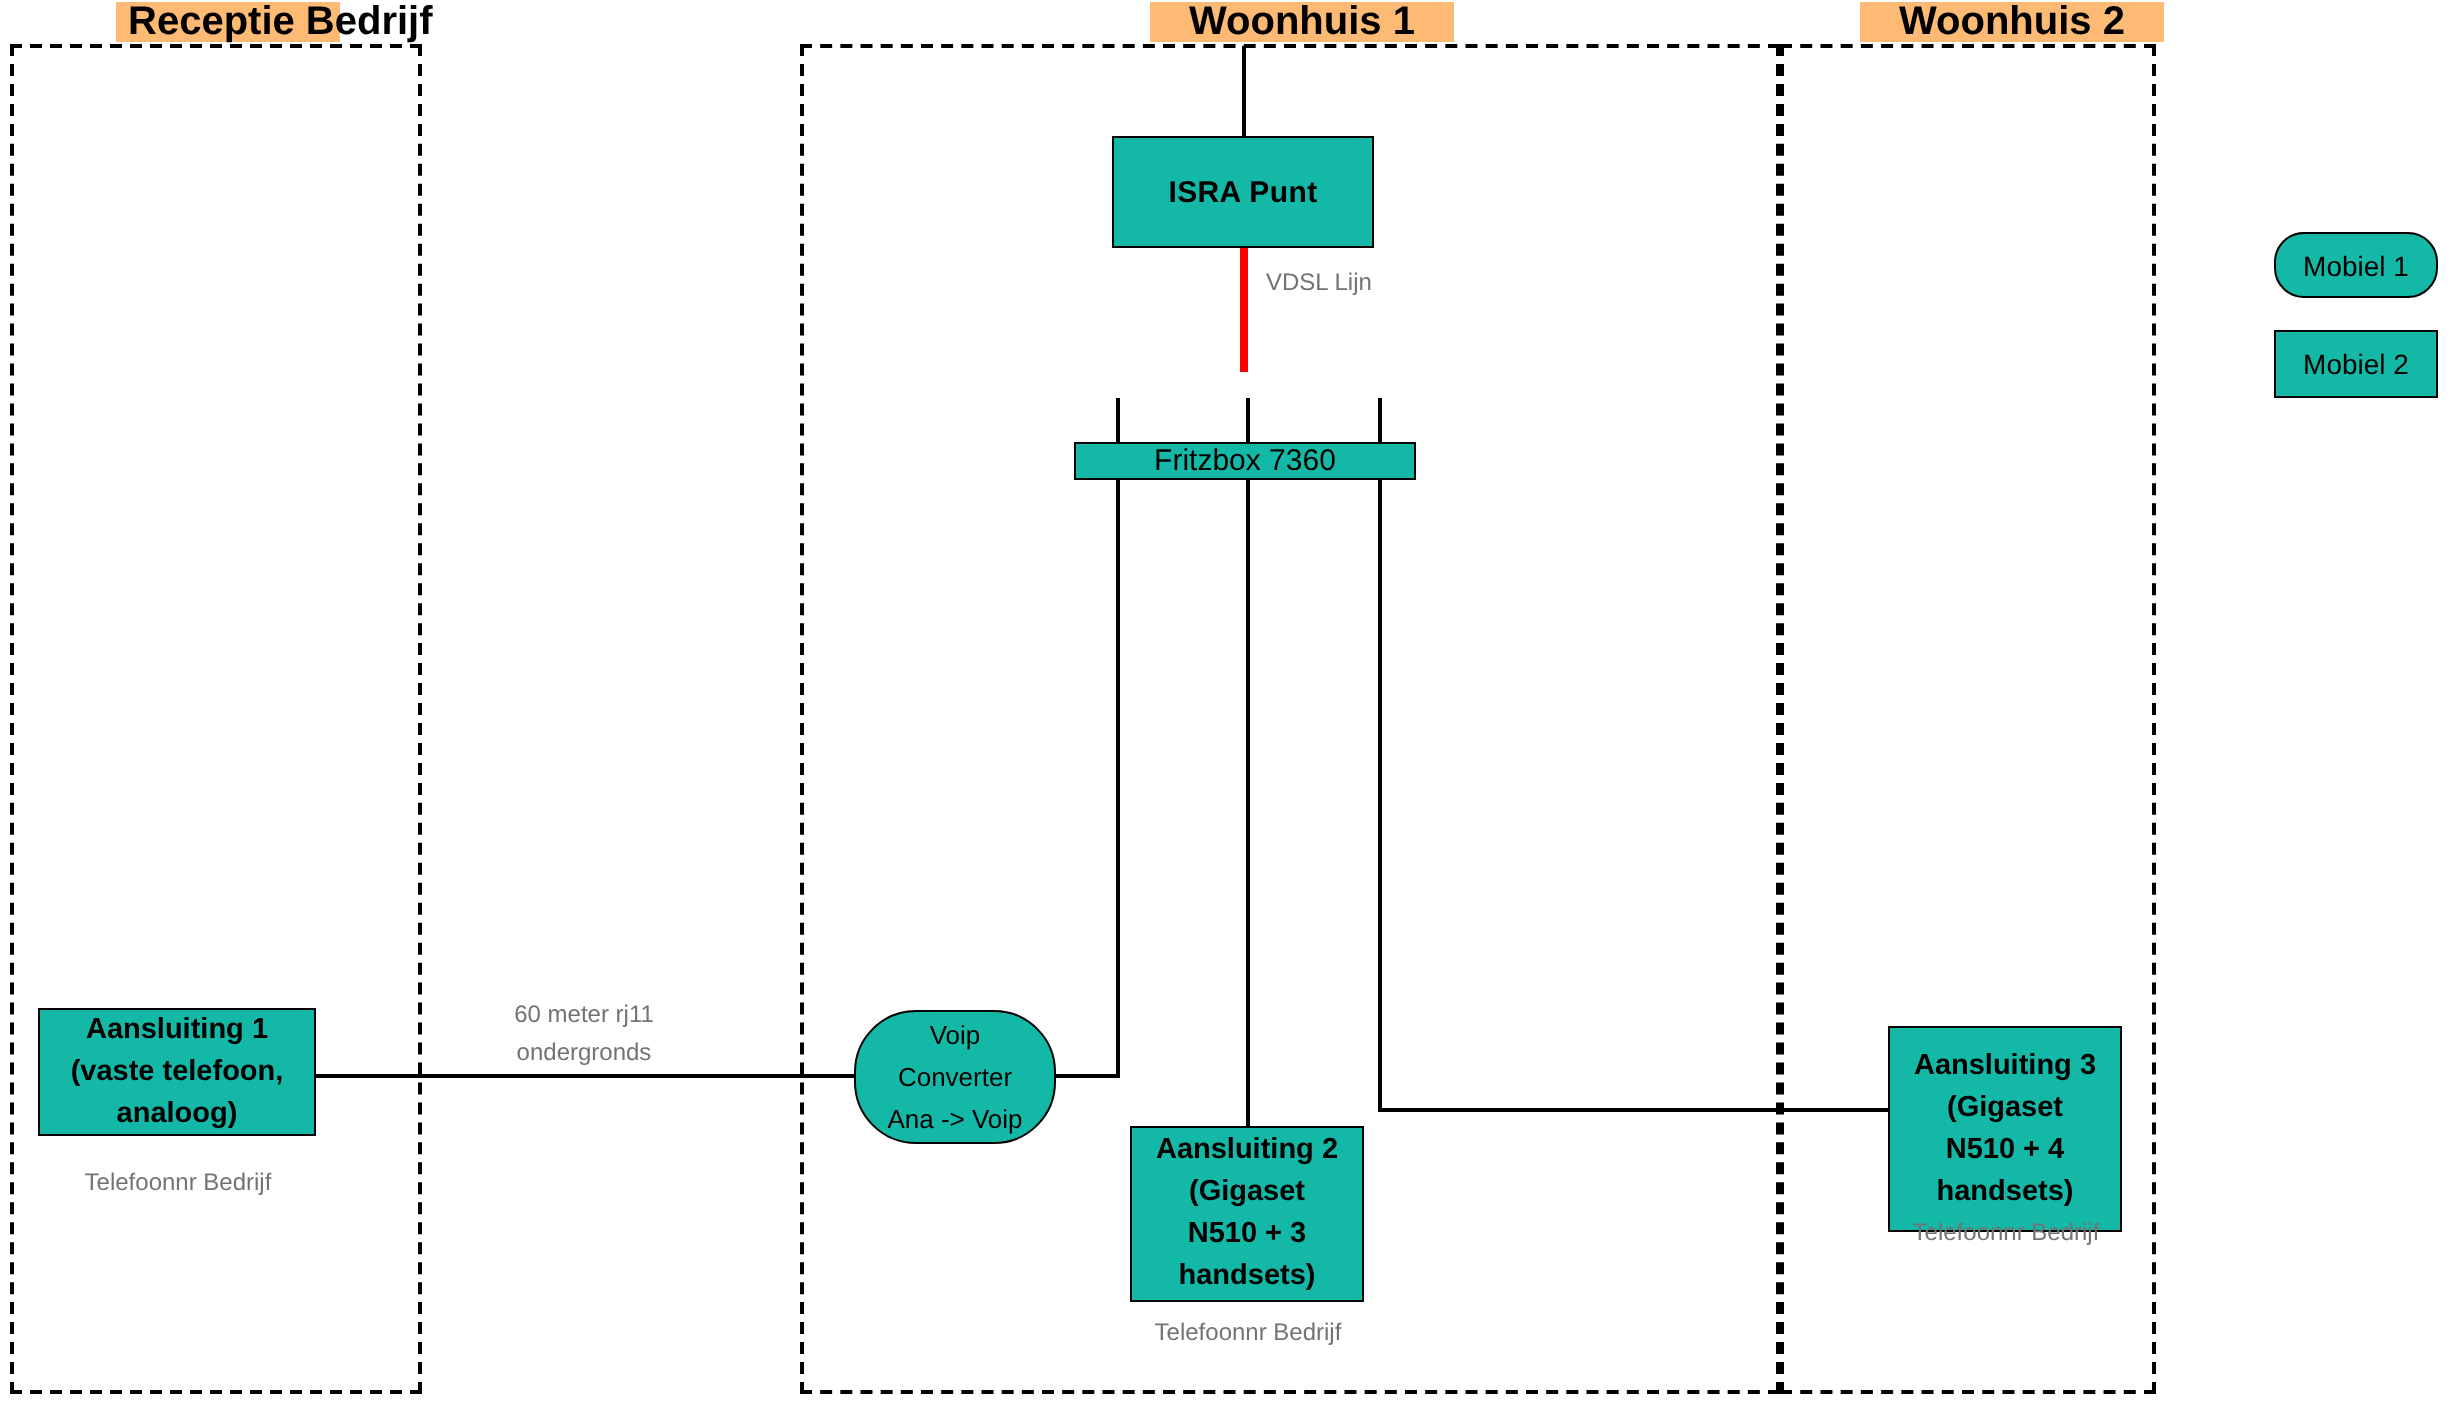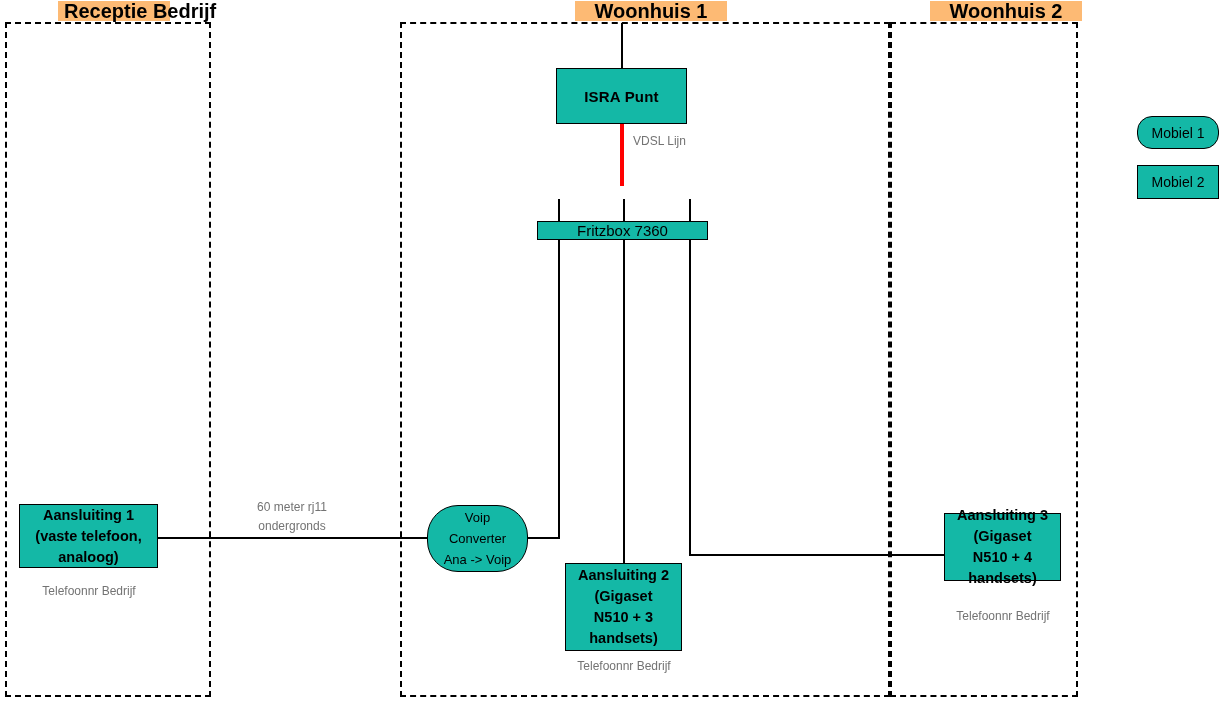--- a/index.html
+++ b/index.html
@@ -126,21 +126,21 @@
 analoog)</span>
   </div>
 
   <div class="node aansl bold" style="left:565px; top:563px; width:117px; height:88px;">
     <span>Aansluiting 2
 (Gigaset
 N510 + 3
 handsets)</span>
   </div>
 
-  <div class="node aansl bold" style="left:944px; top:513px; width:117px; height:68px;">
+  <div class="node aansl bold" style="left:944px; top:513px; width:117px; height:103px;">
     <span>Aansluiting 3
 (Gigaset
 N510 + 4
 handsets)</span>
   </div>
 
   <div class="node mobiel" style="left:1137px; top:116px; width:82px; height:33px;border-radius:15px;">
     <span>Mobiel 1</span>
   </div>
 

